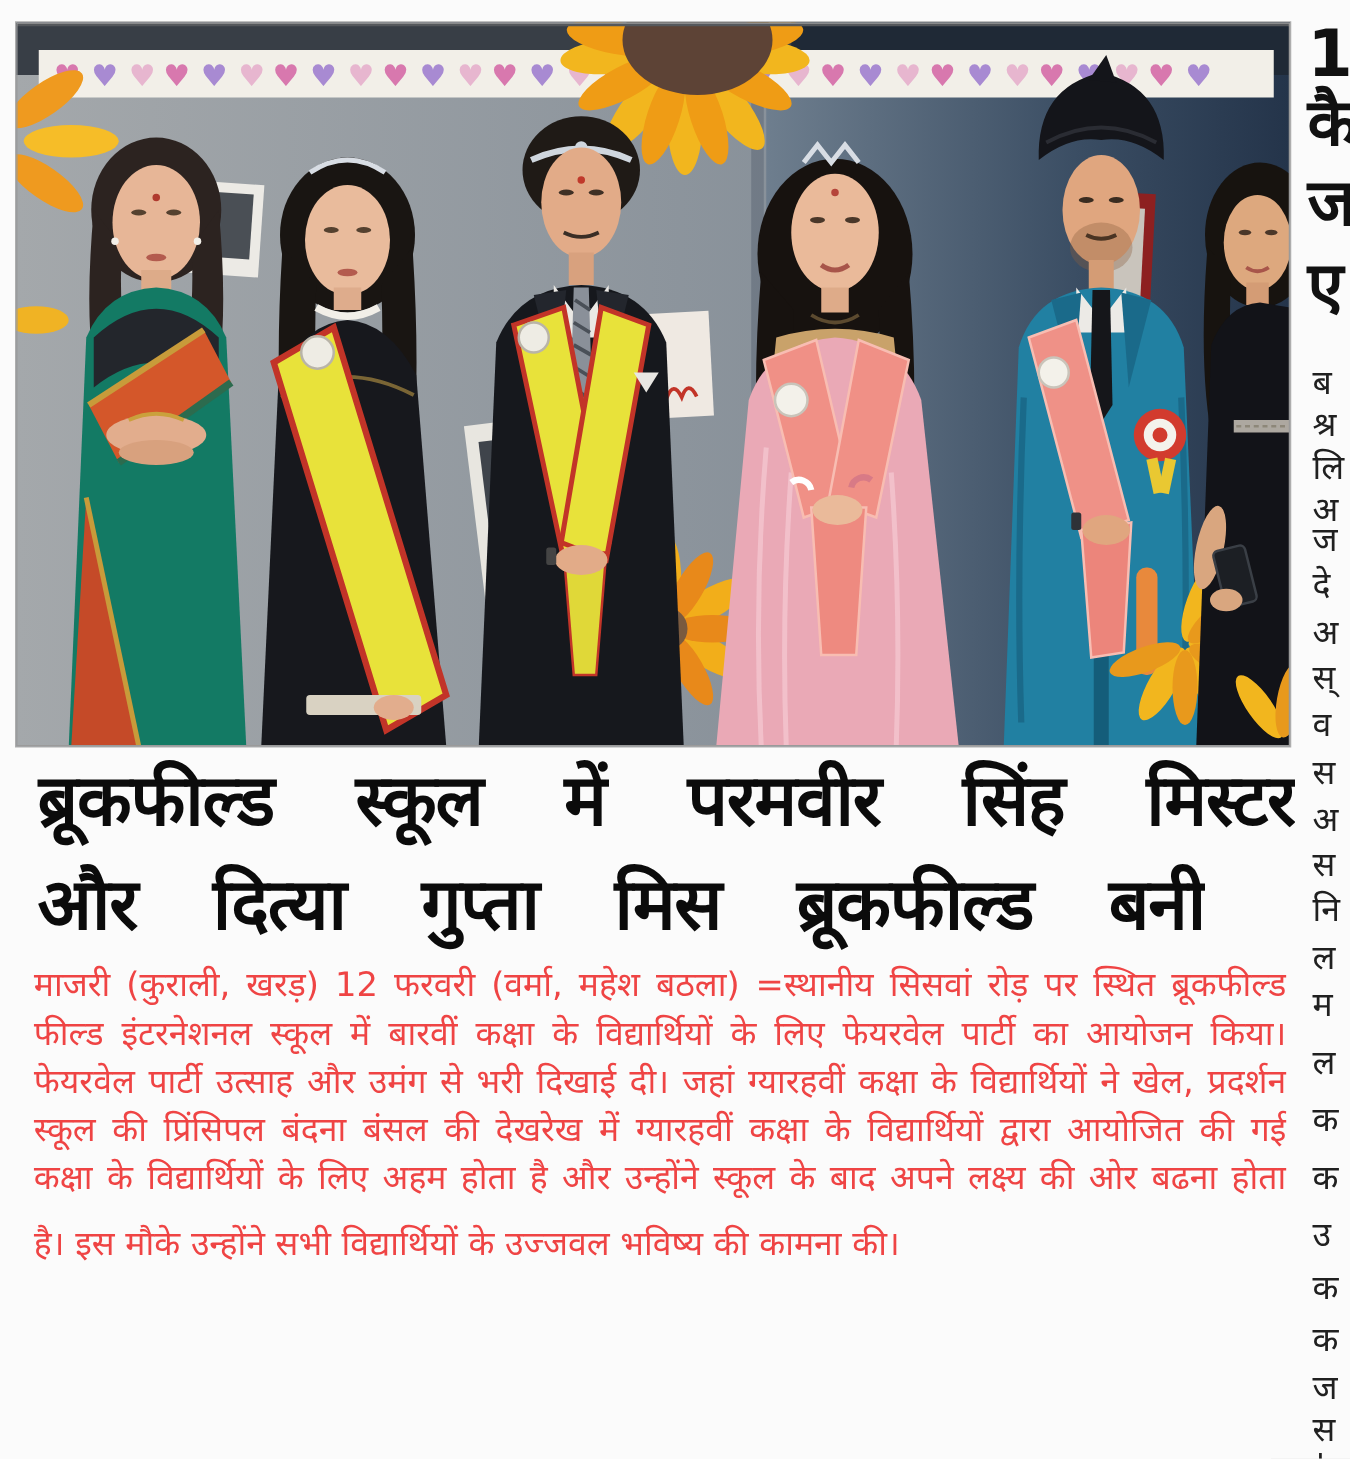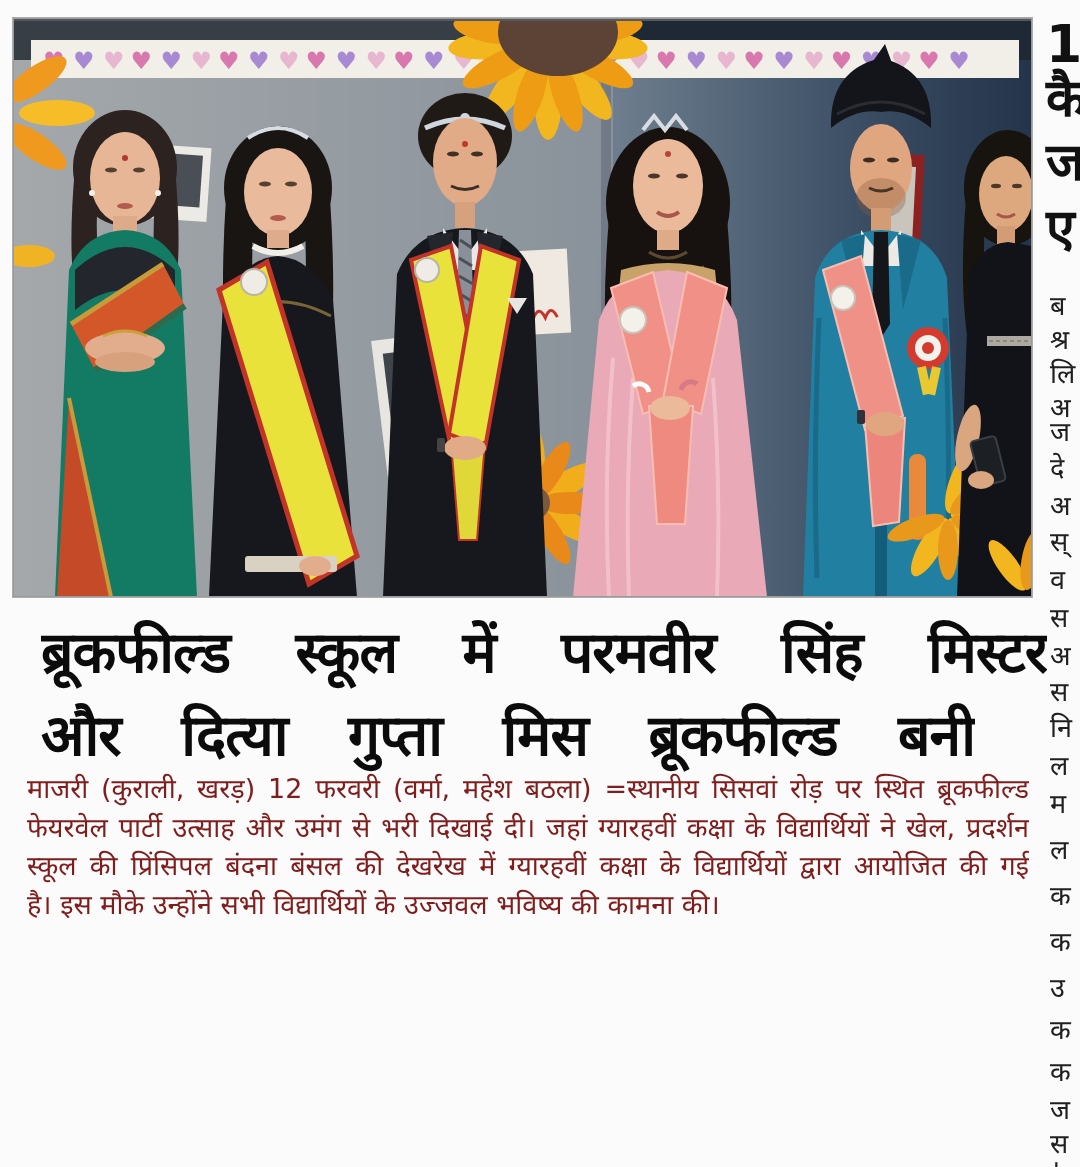--- a/index.html
+++ b/index.html
@@ -1,27 +1,27 @@
 <!DOCTYPE html>
 <html><head>
 <meta charset="utf-8">
 <style>
   html,body{margin:0;padding:0;background:#e9e9e9;}
   .page{position:relative;width:1080px;height:1167px;background:#fbfbfb;overflow:hidden;
         font-family:"DejaVu Sans",sans-serif;color:#1b1b1b;}
   .photo-frame{position:absolute;left:13px;top:18px;width:1019px;height:579px;
         box-shadow:0 0 0 1px #adadad;background:#8d939a;overflow:hidden;}
   .photo-frame svg{display:block;}
-  .headline{position:absolute;left:26px;top:596px;width:1006px;margin:15px;
+  .headline{position:absolute;left:26px;top:596px;width:1006px;margin:4px;
         font-weight:bold;font-size:57px;line-height:83px;color:#0b0b0b;letter-spacing:-1px;}
   .hl-line{display:block;text-align:justify;text-align-last:justify;overflow:hidden;white-space:nowrap;}
   .hl-line.l2{width:934px;}
-  .article{position:absolute;left:27px;top:770px;width:1002px;font-size:27px;line-height:38.6px;color:#7f1d1d;}
+  .article{position:absolute;left:27px;top:770px;width:1002px;font-size:27px;line-height:38.6px;color:#ef4444;}
   .article p{margin:0;text-align:justify;text-align-last:justify;white-space:nowrap;overflow:hidden;}
-  .article p.last{text-align-last:left;}
+  .article p.last{text-align-last:left;margin-top:14px;}
   .frag{position:absolute;left:1050px;width:60px;font-size:27px;color:#202020;white-space:nowrap;}
   .frag.big{left:1046px;font-size:52px;font-weight:bold;color:#111;}
 </style>
 </head>
 <body>
 
 <div class="page">
 
   <div class="photo-frame">
     <svg width="1019" height="579" viewBox="0 0 1019 579">
@@ -279,22 +279,24 @@
     </svg>
   </div>
 
   <h1 class="headline">
     <span class="hl-line l1">ब्रूकफील्ड स्कूल में परमवीर सिंह मिस्टर</span>
     <span class="hl-line l2">और दित्या गुप्ता मिस ब्रूकफील्ड बनी</span>
   </h1>
 
   <div class="article">
     <p>माजरी (कुराली, खरड़) 12  फरवरी (वर्मा, महेश बठला) =स्थानीय सिसवां रोड़ पर स्थित ब्रूकफील्ड</p>
+    <p>फील्ड इंटरनेशनल स्कूल में बारवीं कक्षा के विद्यार्थियों के लिए फेयरवेल पार्टी का आयोजन किया।</p>
     <p>फेयरवेल पार्टी उत्साह और उमंग से भरी दिखाई दी। जहां ग्यारहवीं कक्षा के विद्यार्थियों ने खेल, प्रदर्शन</p>
     <p>स्कूल की प्रिंसिपल बंदना बंसल की देखरेख में ग्यारहवीं कक्षा के विद्यार्थियों द्वारा आयोजित की गई</p>
+    <p>कक्षा के विद्यार्थियों के लिए अहम होता है और उन्होंने स्कूल के बाद अपने लक्ष्य की ओर बढना होता</p>
     <p class="last">है। इस मौके उन्होंने सभी विद्यार्थियों के उज्जवल भविष्य की कामना की।</p>
   </div>
 
   <aside>
     <span class="frag big" style="top:14px">1</span>
     <span class="frag big" style="top:60px">कै</span>
     <span class="frag big" style="top:124px">ज</span>
     <span class="frag big" style="top:190px">ए</span>
     <span class="frag" style="top:286px">ब</span>
     <span class="frag" style="top:320px">श्र</span>

